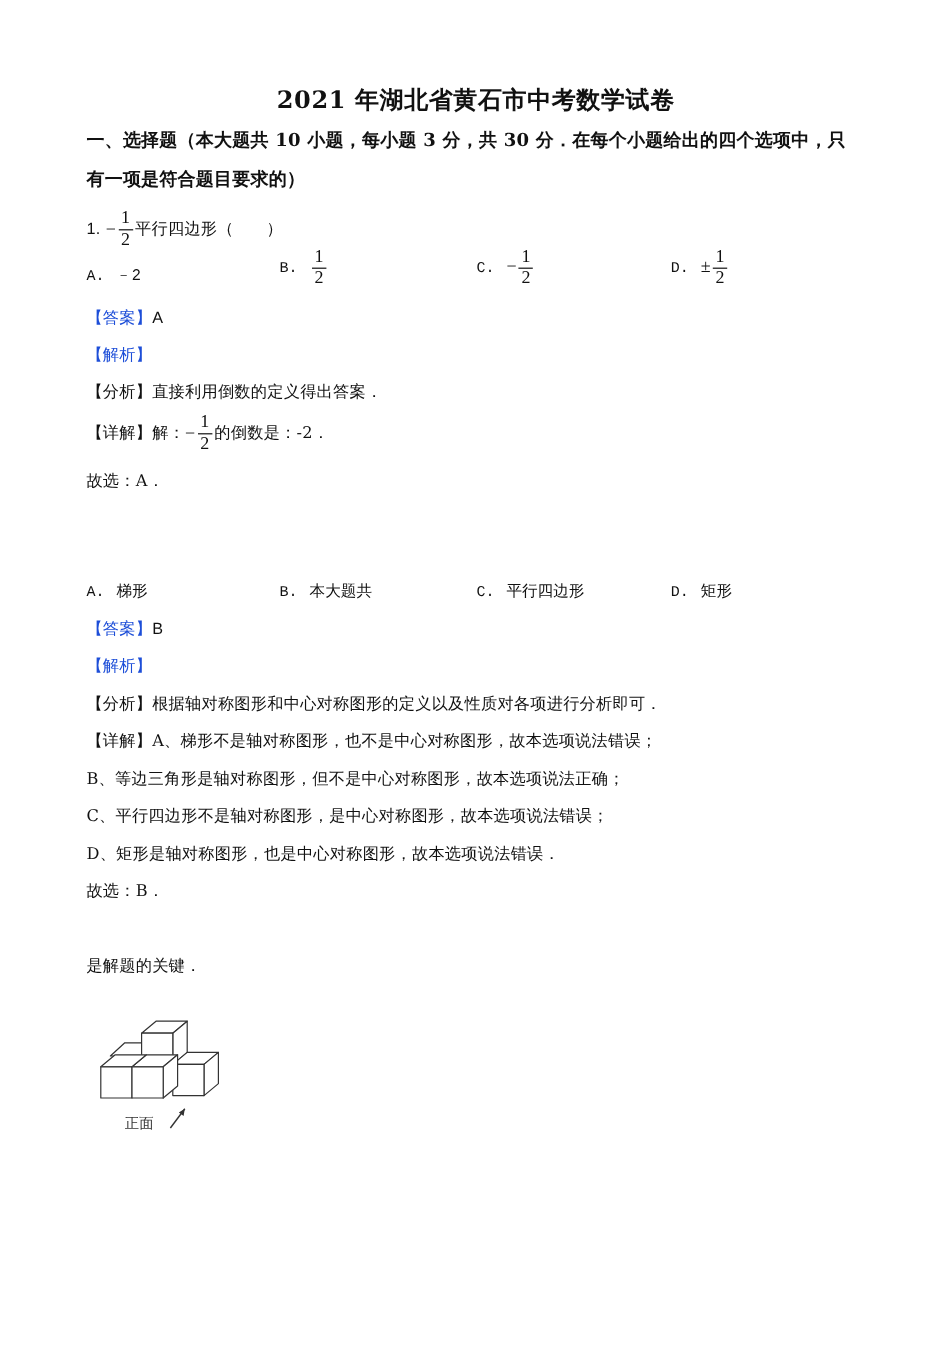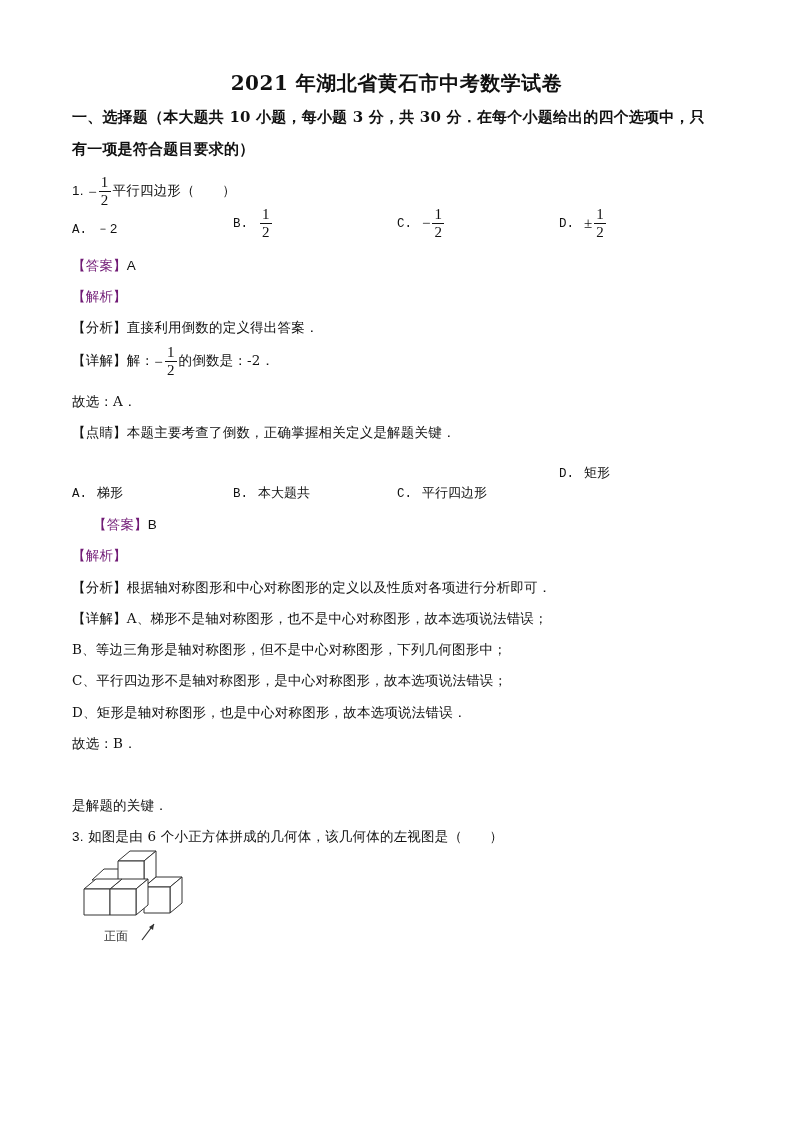--- a/index.html
+++ b/index.html
@@ -38,21 +38,21 @@
       font-size: 20px;
       font-weight: bold;
       font-family: "DejaVu Serif", "Liberation Serif", serif;
       letter-spacing: 0.5px;
     }
     .section-head {
       font-weight: bold;
       font-size: 15px;
     }
     .blue {
-      color: #701a75;
+      color: #1d4ed8;
     }
     .sans {
       font-family: "Liberation Sans", "DejaVu Sans", sans-serif;
     }
     .frac {
       display: inline-flex;
       flex-direction: column;
       align-items: center;
       vertical-align: middle;
       font-family: "Liberation Serif", "DejaVu Serif", serif;
@@ -138,56 +138,50 @@
   <div class="line" style="top:318px;">
     <span>【分析】</span><span>直接利用倒数的定义得出答案．</span>
   </div>
   <div class="line" style="top:344px;">
     <span>【详解】</span><span>解：</span><span class="minus">−</span><span class="frac">
         <span class="num">1</span>
         <span class="den">2</span>
       </span><span>的倒数是：-2．</span>
   </div>
   <div class="line" style="top:392px;">故选：A．</div>
-  <div class="line" style="top:423px;">
-    <span>【点睛】</span><span>本题主要考查了倒数，正确掌握相关定义是解题关键．</span>
-  </div>
 
   <div class="opt" style="left:72px; top:484px;">
     <span class="opt-label">A.</span><span>梯形</span>
   </div>
   <div class="opt" style="left:233px; top:484px;">
     <span class="opt-label">B.</span><span>本大题共</span>
   </div>
   <div class="opt" style="left:397px; top:484px;">
     <span class="opt-label">C.</span><span>平行四边形</span>
   </div>
-  <div class="opt" style="left:559px; top:464px;">
+  <div class="opt" style="left:559px; top:484px;">
     <span class="opt-label">D.</span><span>矩形</span>
   </div>
 
-  <div class="line" style="top:515px;margin-left:21px;">
+  <div class="line" style="top:515px;">
     <span class="blue">【答案】</span><span class="sans">B</span>
   </div>
   <div class="line blue" style="top:546px;">【解析】</div>
   <div class="line" style="top:578px;">
     <span>【分析】</span><span>根据轴对称图形和中心对称图形的定义以及性质对各项进行分析即可．</span>
   </div>
   <div class="line" style="top:609px;">
     <span>【详解】</span><span>A、梯形不是轴对称图形，也不是中心对称图形，故本选项说法错误；</span>
   </div>
-  <div class="line" style="top:640px;">B、等边三角形是轴对称图形，但不是中心对称图形，下列几何图形中；</div>
+  <div class="line" style="top:640px;">B、等边三角形是轴对称图形，但不是中心对称图形，故本选项说法正确；</div>
   <div class="line" style="top:671px;">C、平行四边形不是轴对称图形，是中心对称图形，故本选项说法错误；</div>
   <div class="line" style="top:703px;">D、矩形是轴对称图形，也是中心对称图形，故本选项说法错误．</div>
   <div class="line" style="top:734px;">故选：B．</div>
   <div class="line" style="top:796px;">是解题的关键．</div>
 
-  <div class="line" style="top:827px;">
-    <span class="sans">3.</span>&nbsp;<span>如图是由 6 个小正方体拼成的几何体，该几何体的左视图是（　　）</span>
-  </div>
 
   <div class="figure">
     <svg width="110" height="100" viewBox="0 0 110 100">
       <g fill="#ffffff" stroke="#333333" stroke-width="1" stroke-linejoin="round">
 
         <polygon points="14,30 40,30 52,19 26,19"></polygon>
 
         <polygon points="40,11 66,11 78,1 52,1"></polygon>
         <polygon points="66,11 78,1 78,27 66,37"></polygon>
         <rect x="40" y="11" width="26" height="26"></rect>

